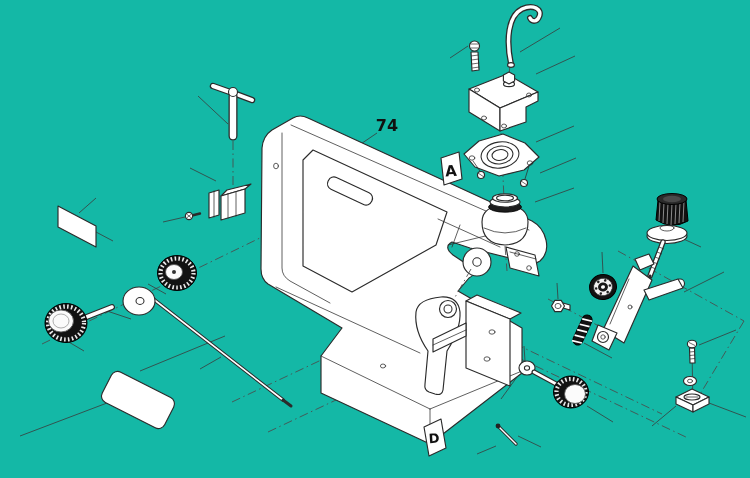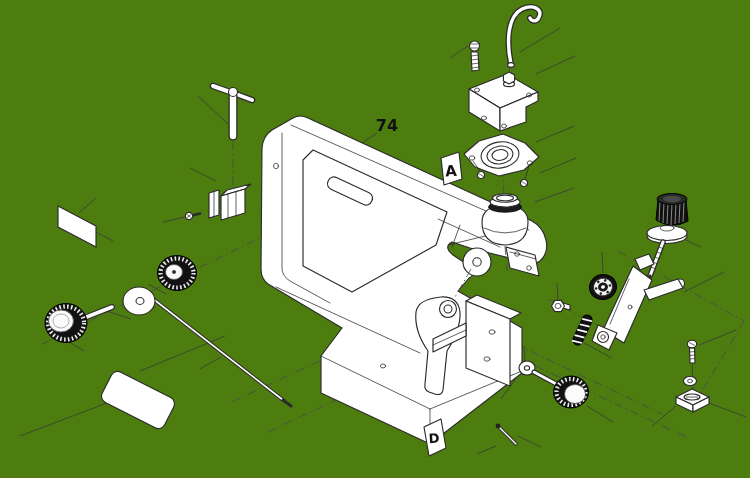--- a/index.html
+++ b/index.html
@@ -1,16 +1,16 @@
 <!DOCTYPE html>
 <html><head>
 <meta charset="utf-8">
 <style>
   html,body{margin:0;padding:0;background:#fff;}
-  .stage{position:relative;width:750px;height:478px;background:#4d7c0f;overflow:hidden;
+  .stage{position:relative;width:750px;height:478px;background:#14b8a6;overflow:hidden;
          font-family:"DejaVu Sans",sans-serif;}
   svg{display:block}
   .ol{fill:#ffffff;stroke:#2b2b2b;stroke-width:1.15;stroke-linejoin:round;}
   .ln{fill:none;stroke:#2b2b2b;stroke-width:1.05;stroke-linecap:round;stroke-linejoin:round;}
   .thin{stroke-width:0.75;}
   .dd{fill:none;stroke:#4a4a4a;stroke-width:0.85;stroke-dasharray:9 3.5 1.5 3.5;}
   .leader{fill:none;stroke:#3a3a3a;stroke-width:0.8;}
   .dark{fill:#121212;stroke:#000;stroke-width:1;}
   .knurl{fill:none;stroke:#e9e9e9;stroke-width:4.2;stroke-dasharray:1.6 2.3;}
   .face{fill:#fbfbfb;stroke:#555;stroke-width:0.9;}

